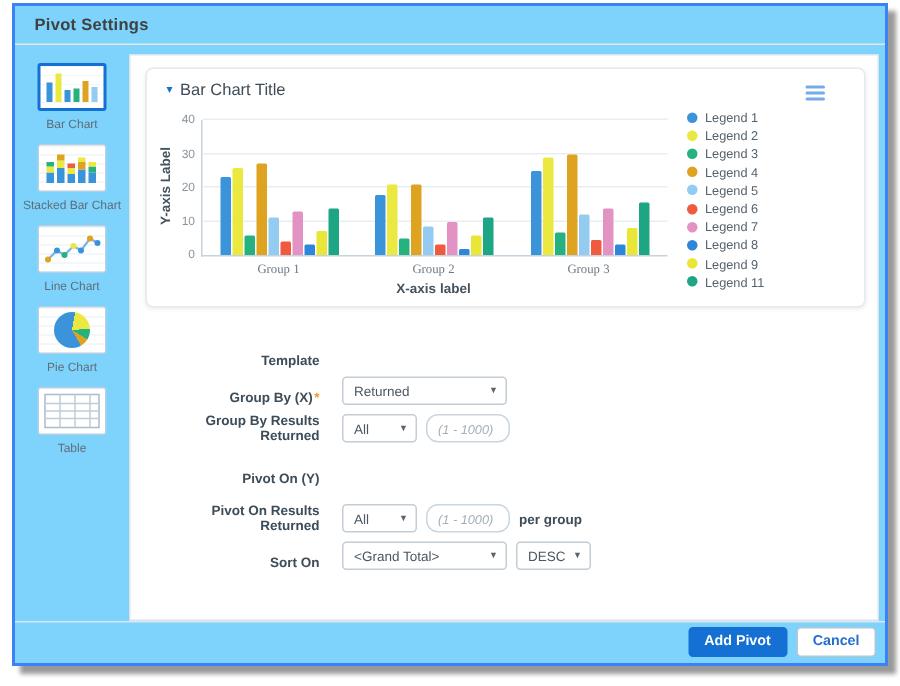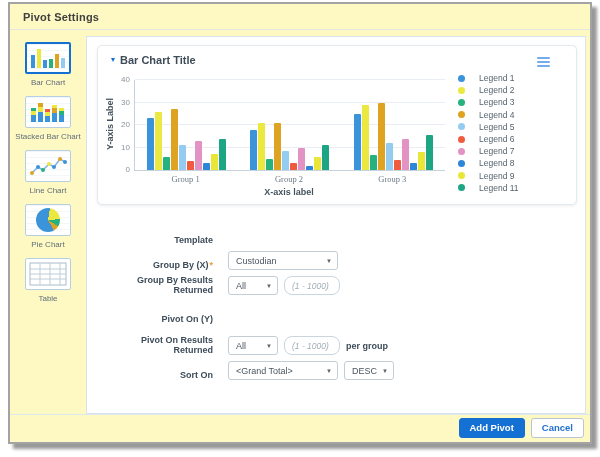--- a/index.html
+++ b/index.html
@@ -1,18 +1,18 @@
 <!DOCTYPE html>
 <html style="--accent: #1470d2;"><head>
 <meta charset="utf-8">
 <style>
   html,body{margin:0;padding:0;background:#ffffff;font-family:"Liberation Sans",sans-serif;}
   .stage{position:relative;width:600px;height:457px;background:#fff;overflow:hidden;}
-  .window{position:absolute;left:8px;top:2px;width:580px;height:438px;background:#fef9c3;
-    border:2px solid #a3a3a3;box-shadow:5px 5px 3px rgba(0,0,0,0.40);}
+  .window{position:absolute;left:8px;top:2px;width:580px;height:438px;background:#7dd3fc;
+    border:2px solid #3b82f6;box-shadow:5px 5px 3px rgba(0,0,0,0.40);}
   
   .header{position:absolute;left:0;top:0;right:0;height:26px;border-bottom:1px solid #e6e6e6;
     display:flex;align-items:center;padding-left:13px;box-sizing:border-box;}
   .header .title{font-size:11px;font-weight:600;color:#404040;letter-spacing:.2px;}
   
   .sidebar{position:absolute;left:0;top:32px;width:76px;bottom:28px;display:flex;flex-direction:column;align-items:center;padding-top:6px;box-sizing:border-box;}
   .side-item{display:flex;flex-direction:column;align-items:center;margin-bottom:9px;cursor:pointer;}
   .tile{width:46px;height:32px;background:#fff;border:1px solid #b7cfe2;border-radius:2px;
     display:flex;align-items:center;justify-content:center;box-sizing:border-box;
     background-image:repeating-linear-gradient(to bottom,#f3f7fa 0 1px,transparent 1px 6px);}
@@ -21,38 +21,38 @@
   .side-label{font-size:8px;color:#5f6d78;margin-top:4px;white-space:nowrap;}
   .pie-shape{width:24px;height:24px;border-radius:50%;
     background:conic-gradient(from 10deg,#ebe93f 0 21%,#25b27e 21% 31%,#dda321 31% 39%,#3b94da 39% 100%);}
   
   .panel{position:absolute;left:76px;top:32px;width:500px;height:378px;border:1px solid #d9e3ec;background:#fff;box-sizing:border-box;}
   
   .card{position:absolute;left:10px;top:8px;width:478px;height:158px;border:1px solid #e4eaee;border-radius:5px;
     box-shadow:0 1px 3px rgba(40,70,100,0.10);background:#fff;}
   .card-title{position:absolute;left:13px;top:8px;display:flex;align-items:center;gap:5px;}
   .caret-blue{color:var(--accent,#1470d2);font-size:8px;line-height:1;}
-  .card-title .txt{font-size:11px;font-weight:700;color:#3e4c58;text-align:center;}
+  .card-title .txt{font-size:11px;font-weight:400;color:#3e4c58;text-align:center;}
   .hamburger{position:absolute;right:26px;top:11px;width:13px;cursor:pointer;}
   .hamburger span{display:block;height:2px;background:#74abe8;margin-bottom:2px;border-radius:1px;}
   
   .plot{position:absolute;left:36px;top:34px;width:310px;height:90px;
     border-left:1px solid #c6d2dc;border-bottom:1px solid #c6d2dc;}
   .gridline{position:absolute;left:0;right:0;height:1px;background:#e8eef3;}
   .ytick{position:absolute;right:calc(100% + 5px);font-size:8px;color:#8a949d;margin-top:6px;}
   .groups{position:absolute;left:0;right:0;top:0;bottom:0;display:flex;}
   .bar-group{flex:1;display:flex;align-items:flex-end;justify-content:center;gap:1px;padding:0 4px;}
   .bar{width:7px;border-radius:1px 1px 0 0;}
   .cats{position:absolute;left:36px;top:128px;width:310px;display:flex;}
   .cats span{flex:1;text-align:center;font-size:8.5px;color:#6d7a85;font-family:Liberation Serif, serif;}
   .xlabel{position:absolute;left:36px;top:141px;width:310px;text-align:center;font-size:9px;font-weight:700;color:#44525d;}
   .ylabel{position:absolute;left:-33px;top:73px;width:90px;text-align:center;transform:rotate(-90deg);
     font-size:9px;font-weight:700;color:#44525d;}
   .legend{position:absolute;left:360px;top:26px;margin:0;padding:0;list-style:none;}
-  .legend li{display:flex;align-items:center;gap:14px;height:12.2px;}
+  .legend li{display:flex;align-items:center;gap:5px;height:12.2px;}
   .legend .dot{width:7px;height:7px;border-radius:50%;flex:none;}
   .legend .lbl{font-size:8.5px;color:#55626d;white-space:nowrap;}
   
   .frow{position:absolute;left:12px;display:flex;align-items:flex-end;height:20px;}
   .flabel{width:114px;text-align:right;font-size:9px;font-weight:700;color:#3d4c59;flex:none;}
   .req{color:#ef9b2d;font-weight:700;margin-left:1px;}
   .controls{display:flex;align-items:center;gap:6px;margin-left:15px;}
   .select{position:relative;height:19px;background:#fff;border:1px solid #c3cdd5;border-radius:3px;
     display:flex;align-items:center;padding:0 16px 0 7px;box-sizing:border-box;cursor:pointer;}
   .select .val{font-size:9px;color:#4a5661;white-space:nowrap;overflow:hidden;}
@@ -269,21 +269,21 @@
       </div>
 
       <div class="frow" style="top:188px">
         <span class="flabel">Template</span>
       </div>
 
       <div class="frow" style="top:213px">
         <span class="flabel"><span>Group By (X)</span><span class="req">*</span></span>
         <div class="controls">
           <div class="select w110">
-            <span class="val">Custodian</span>
+            <span class="val">Returned</span>
             <span class="sel-caret">▼</span>
           </div>
         </div>
       </div>
 
       <div class="frow" style="top:238px">
         <span class="flabel">Group By Results Returned</span>
         <div class="controls">
           <div class="select w50">
             <span class="val">All</span>

